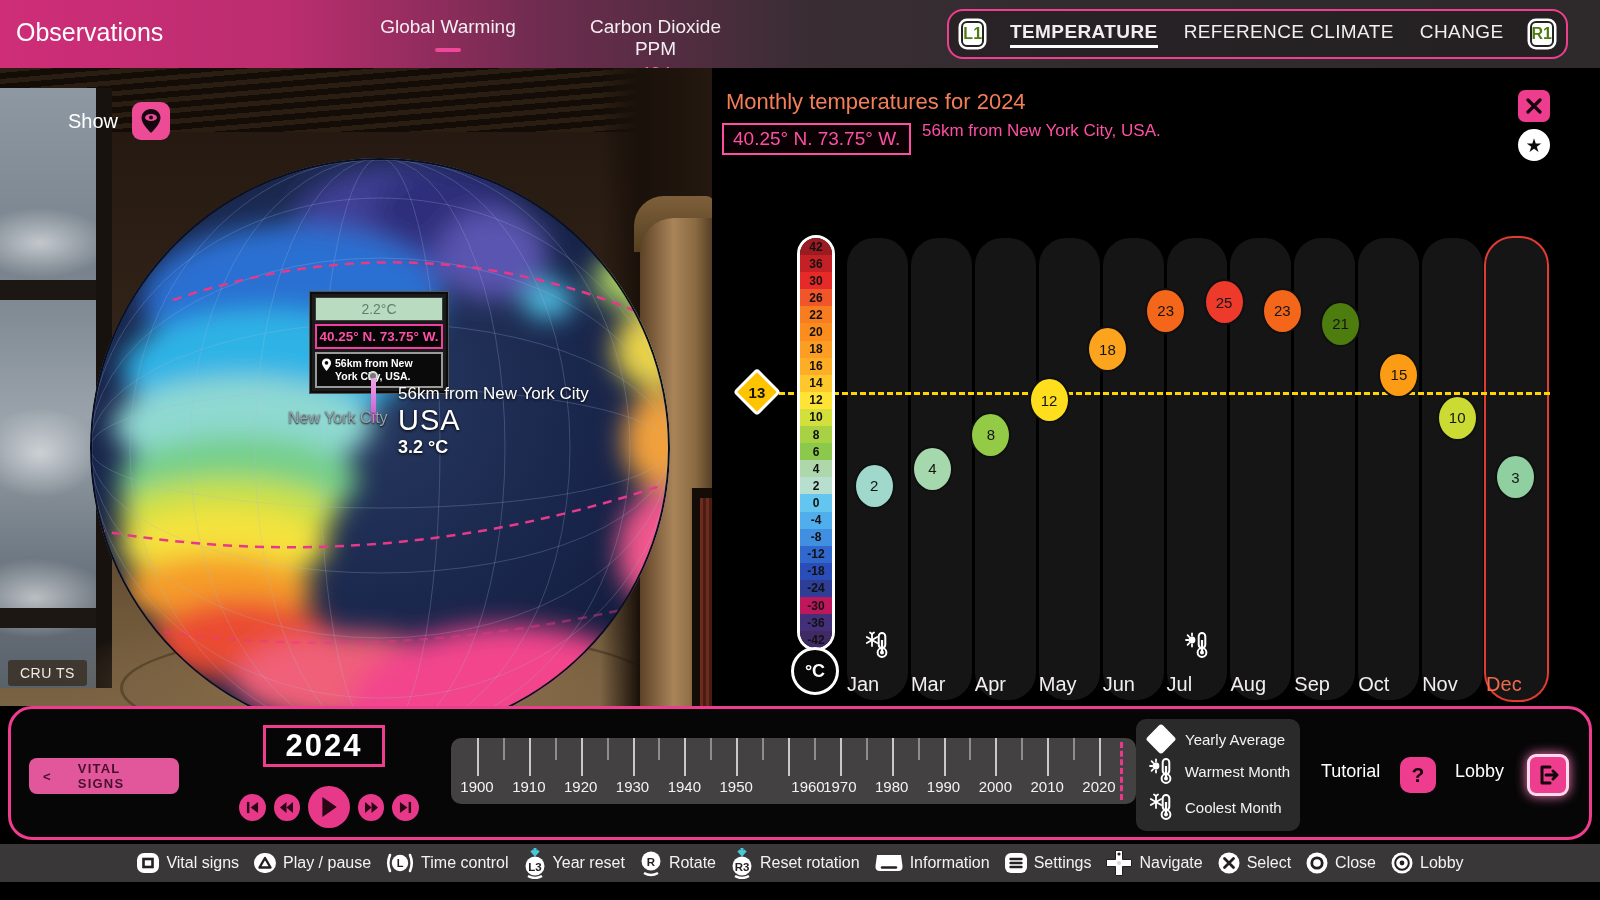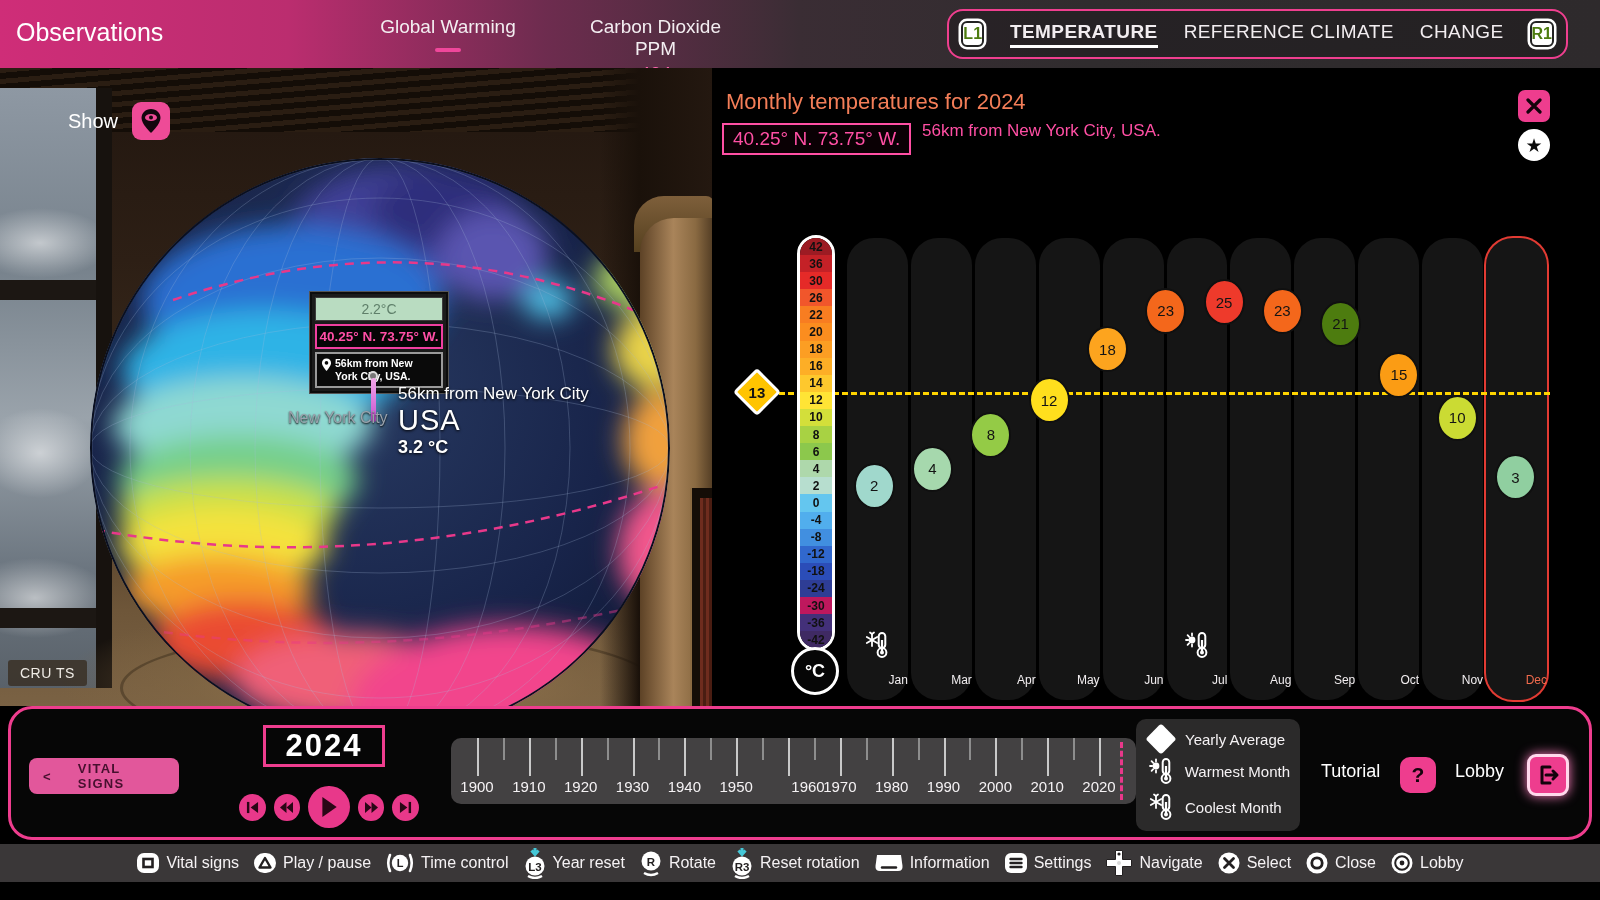--- a/index.html
+++ b/index.html
@@ -69,21 +69,21 @@
   .p-title{left:14px;top:14px;font-size:22px;color:#f47e58;}
   .p-coord{left:10px;top:48px;border:2.5px solid #ff4fa4;color:#ff4fa4;font-size:19px;padding:3px 9px;background:#0a0004;}
   .p-loc{left:210px;top:44px;width:250px;font-size:17px;color:#ff4fa4;line-height:1.45;}
   .p-close{right:18px;top:15px;width:32px;height:32px;background:#ee3d8e;border-radius:7px;
     display:flex;align-items:center;justify-content:center;}
   .p-star{right:18px;top:54px;width:32px;height:32px;background:#fff;border-radius:50%;
     display:flex;align-items:center;justify-content:center;color:#0a0a0a;font-size:19px;}
   .cols{left:135px;top:163px;width:700px;height:462px;display:flex;gap:3px;}
   .col{flex:1;background:#151515;border-radius:27px;position:relative;}
   .col.hl{box-shadow:0 0 0 2px #e23b33;}
-  .col .m-label{position:absolute;bottom:13px;width:100%;text-align:right;font-size:12px;color:#f2eef0;}
+  .col .m-label{position:absolute;bottom:4px;width:100%;text-align:left;font-size:20px;color:#f2eef0;}
   .col.hl .m-label{color:#ef6a4c;}
   .col .m-ico{position:absolute;bottom:40px;width:100%;display:flex;justify-content:center;}
   .avg-line{left:58px;top:0;height:0;border-top:3.5px dashed #ffd400;width:780px;}
   .avg-diamond{width:34px;height:34px;background:#ffc400;border:3px solid #fff;transform:rotate(45deg);
     display:flex;align-items:center;justify-content:center;border-radius:4px;}
   .avg-diamond span{transform:rotate(-45deg);color:#141414;font-weight:bold;font-size:15px;}
   .thermo{left:85px;top:160px;width:38px;border:3px solid #fff;border-radius:19px;overflow:hidden;background:#000;}
   .thermo .seg{width:100%;display:flex;align-items:center;justify-content:center;
     font-size:12px;font-weight:bold;color:#111;}
   .unit-badge{left:79px;top:572px;width:48px;height:48px;border:3px solid #fff;border-radius:50%;background:#060606;

